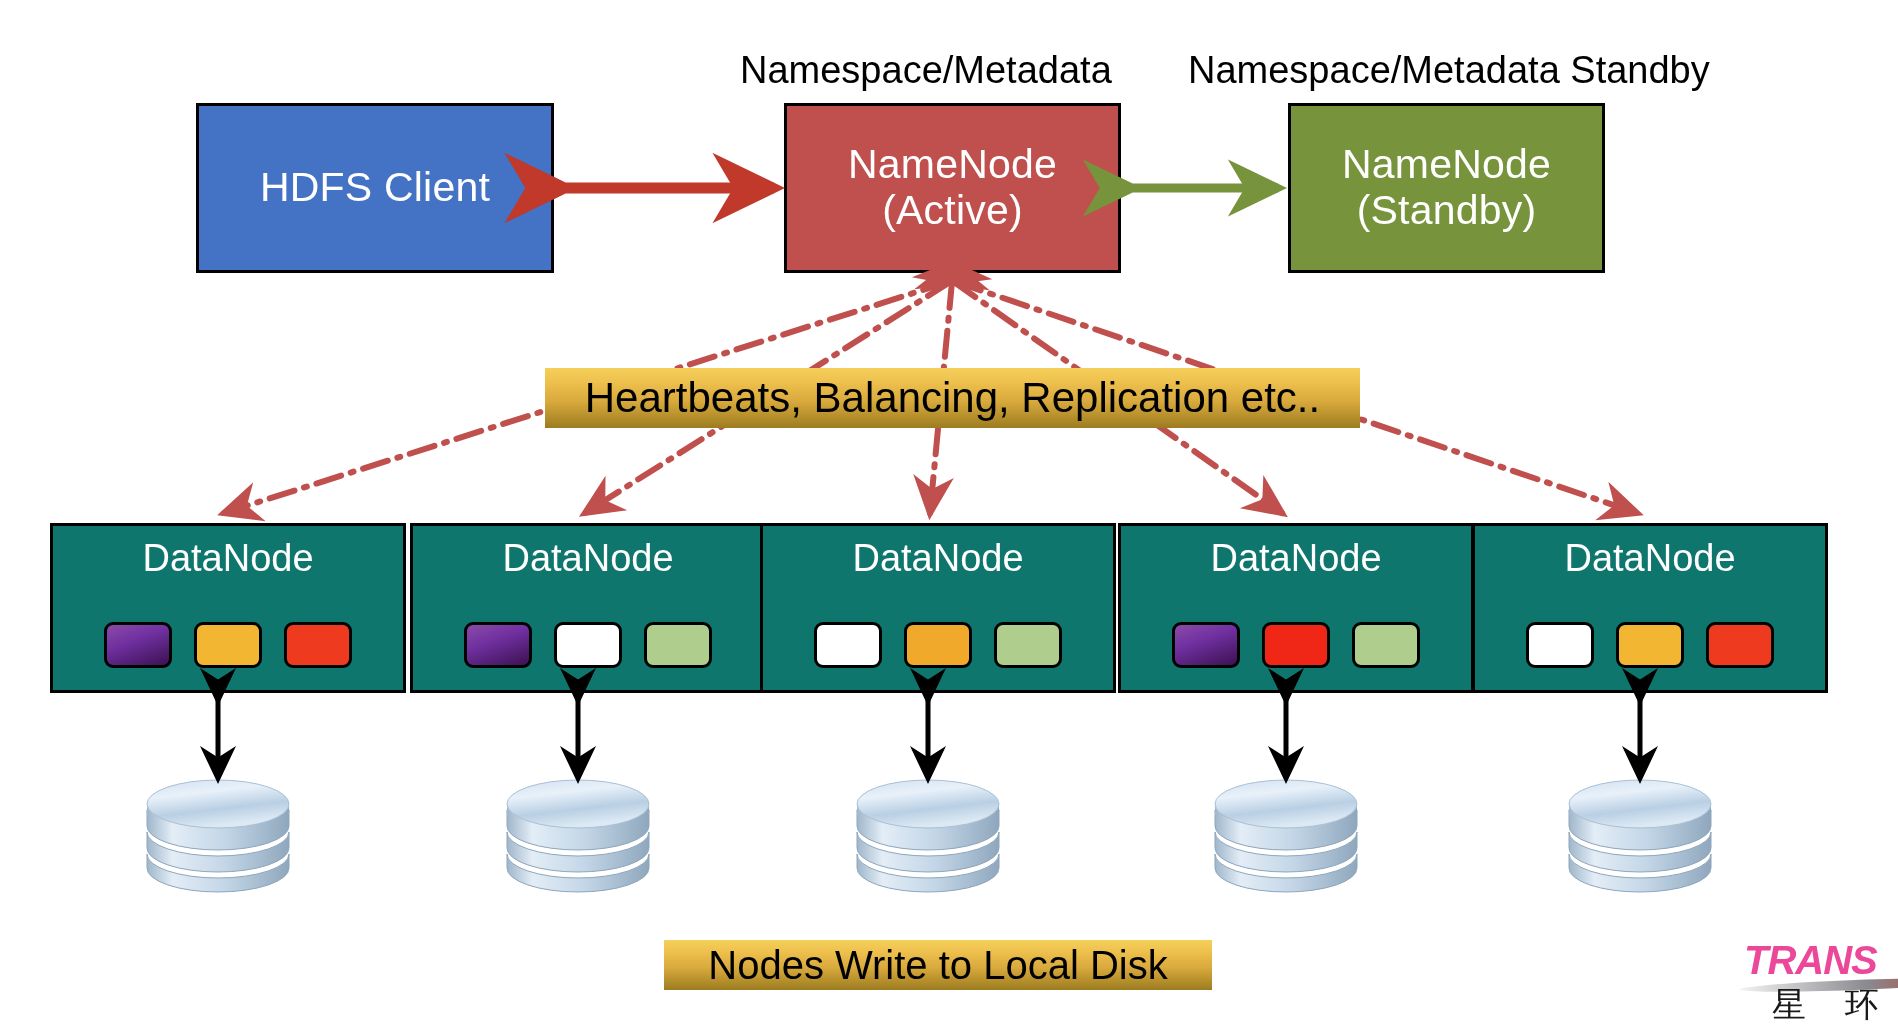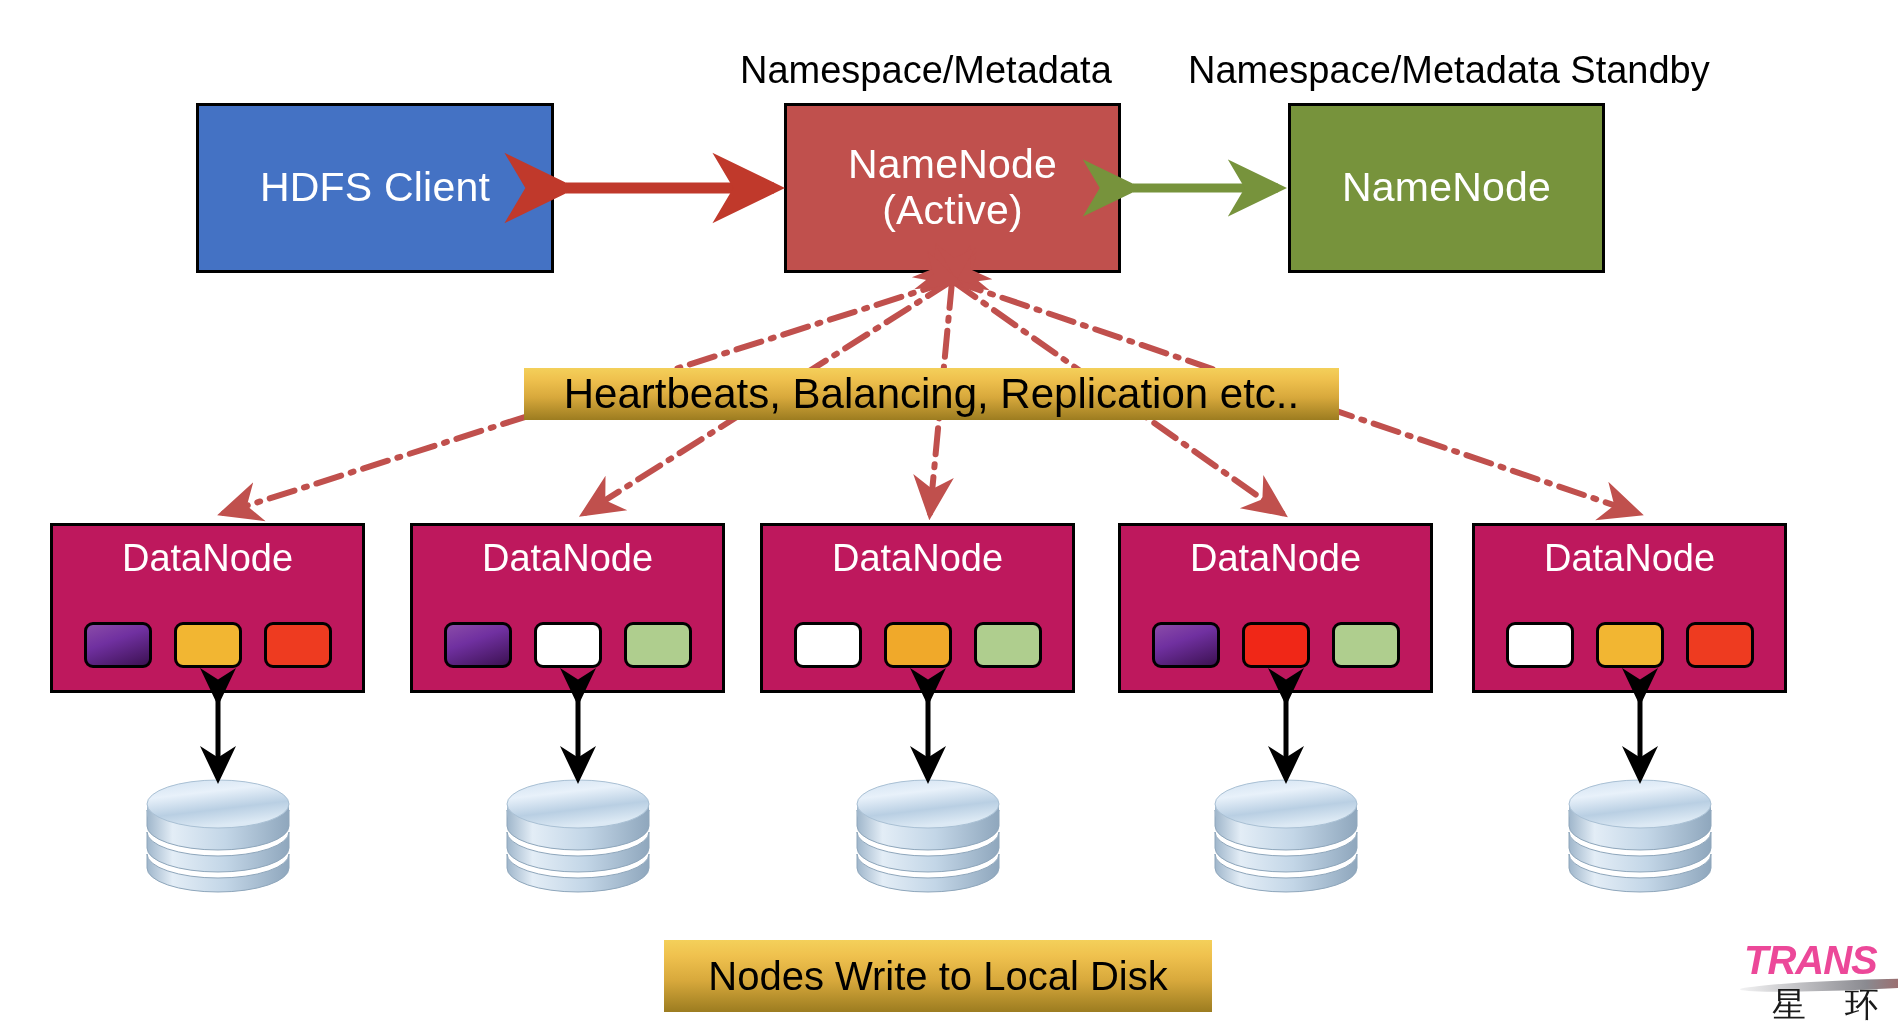--- a/index.html
+++ b/index.html
@@ -54,22 +54,22 @@
     font-size: 38px;
     white-space: nowrap;
     line-height: 1;
   }
   #caption-meta { left: 740px; top: 51px; }
   #caption-meta-backup { left: 1188px; top: 51px; }
 
   
   .datanode {
     position: absolute;
-    top: 523px; width: 315px; height: 170px;
-    background: #be185d;
+    top: 523px; width: 356px; height: 170px;
+    background: #0f766e;
     border: 3px solid #000000;
     color: #ffffff;
   }
   .dn-label {
     position: absolute;
     top: 13px; left: 0; width: 100%;
     text-align: center;
     font-size: 38px;
     line-height: 1.05;
     white-space: nowrap;
@@ -107,24 +107,24 @@
                 #F4D05A 0%, #EFC14E 22%, #D8A93C 56%, #9C7C20 100%);
     color: #000000;
     display: flex;
     align-items: center;
     justify-content: center;
     font-size: 42px;
     white-space: nowrap;
     z-index: 6;
   }
   #heartbeat-banner {
-    left: 524px; top: 368px; width: 815px; height: 52px;
+    left: 545px; top: 368px; width: 815px; height: 60px;
   }
   #local-disk-banner {
-    left: 664px; top: 940px; width: 548px; height: 72px;
+    left: 664px; top: 940px; width: 548px; height: 50px;
     font-size: 40px;
   }
 
   
   #arrow-layer {
     position: absolute; left: 0; top: 0;
     width: 1898px; height: 1034px;
     pointer-events: none;
     z-index: 4;
   }
@@ -182,20 +182,21 @@
     <span class="ln">HDFS Client</span>
   </div>
 
   <div class="node-box" id="namenode-active">
     <span class="ln">NameNode</span>
     <span class="ln">(Active)</span>
   </div>
 
   <div class="node-box" id="namenode-standby">
     <span class="ln">NameNode</span>
+    <span class="ln">(Standby)</span>
   </div>
 
   <svg id="disk-layer" viewBox="0 0 1898 1034">
     <defs>
       <linearGradient id="platterTop" x1="0" y1="0" x2="0.35" y2="1">
         <stop offset="0%" stop-color="#cfe0f0"></stop>
         <stop offset="35%" stop-color="#e8f1fa"></stop>
         <stop offset="70%" stop-color="#b9cfe3"></stop>
         <stop offset="100%" stop-color="#dce9f4"></stop>
       </linearGradient>

